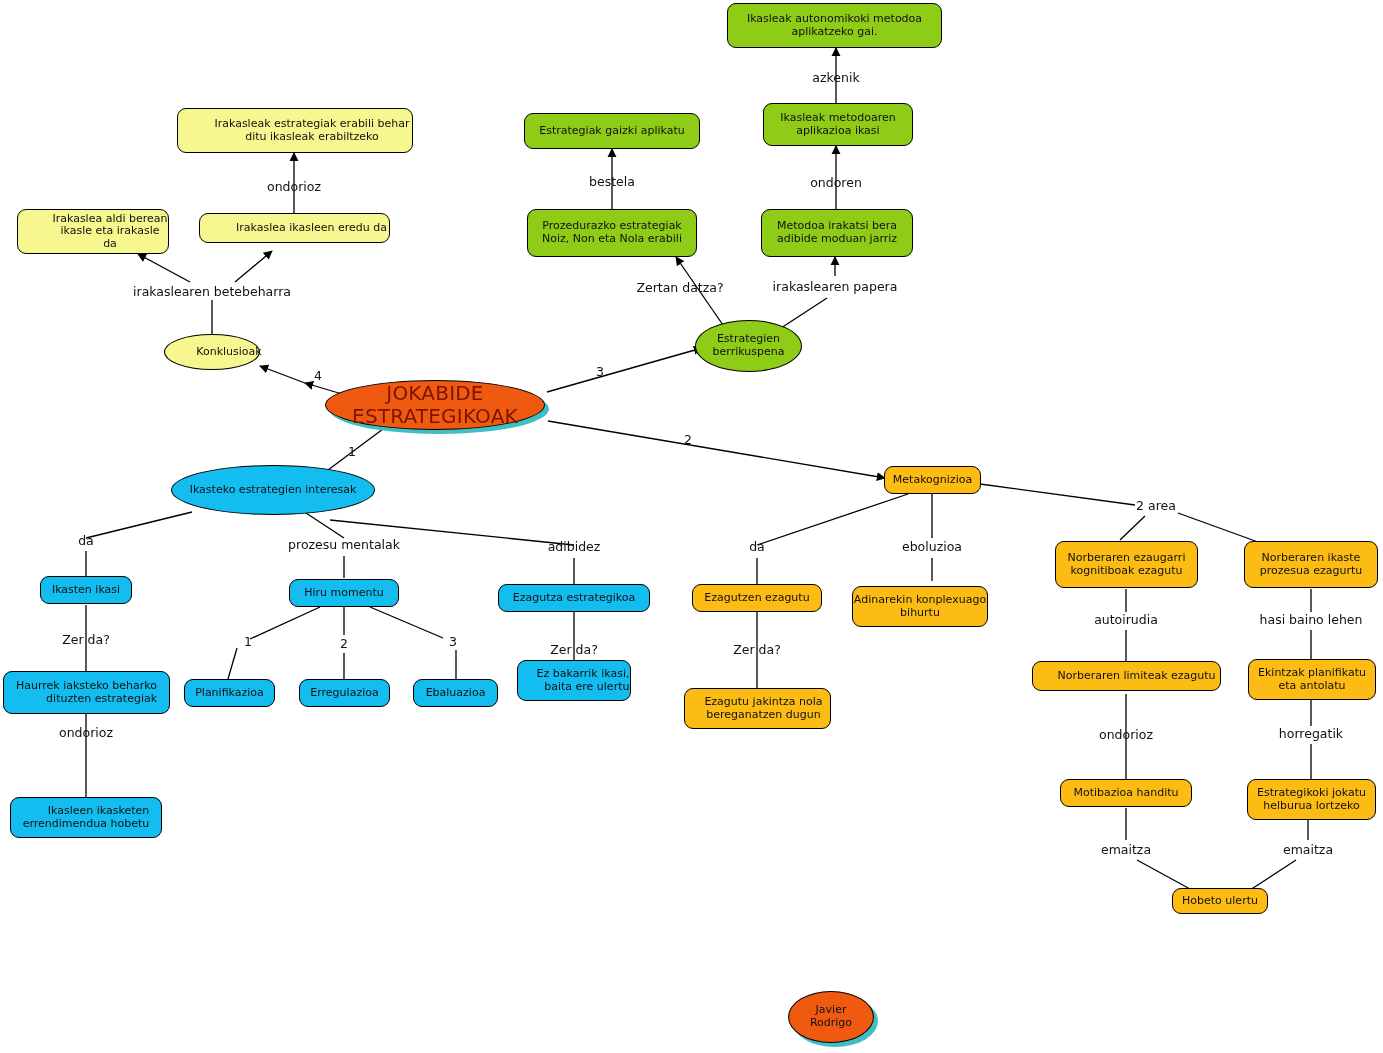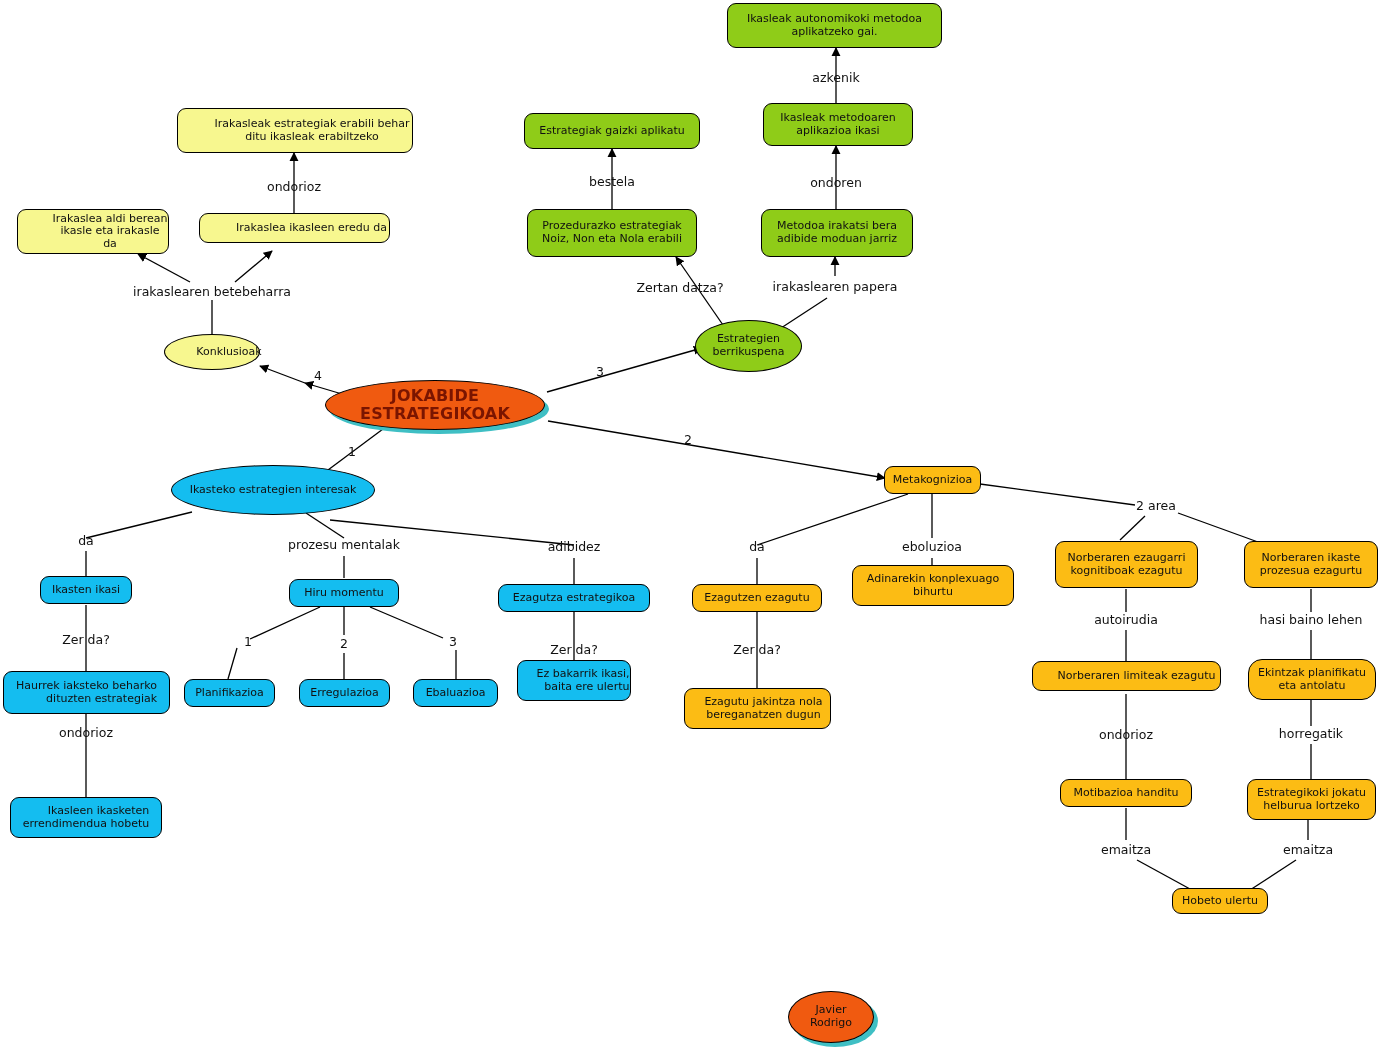--- a/index.html
+++ b/index.html
@@ -14,21 +14,21 @@
         color:#111;line-height:1.15;}
   .box{border-radius:9px;}
   .ell{border-radius:50%;}
   .shadow{box-shadow:4px 4px 0 0 #3fbfc4;}
   .n-yellow{background:#f7f78f;padding-left:34px;}
   .n-green{background:#8fcc18;}
   .n-blue{background:#14bdf0;text-align:right;}
   .n-orange{background:#fcbc14;}
   .n-red{background:#f05a10;}
   .t12{font-size:11px;}
-  .t14{font-size:16px;font-weight:bold;}
+  .t14{font-size:20px;}
   .maintxt{color:#7a1500;letter-spacing:.2px;}
 </style>
 </head>
 <body>
 
 <svg id="map" viewBox="0 0 1383 1053" xmlns="http://www.w3.org/2000/svg">
   <defs>
     <marker id="ah" viewBox="0 0 10 10" refX="9" refY="5" markerWidth="7" markerHeight="7" orient="auto-start-reverse">
       <path d="M 0 0 L 10 5 L 0 10 z" fill="#000"></path>
     </marker>
@@ -255,29 +255,29 @@
 </div>
 
 <div class="node box n-blue t12" style="left:498px;top:584px;width:152px;height:28px;">
   <span>Ezagutza estrategikoa</span>
 </div>
 
 <div class="node box n-orange t12" style="left:692px;top:584px;width:130px;height:28px;">
   <span>Ezagutzen ezagutu</span>
 </div>
 
-<div class="node box n-orange t12" style="left:852px;top:565px;width:162px;height:41px;">
+<div class="node box n-orange t12" style="left:852px;top:586px;width:136px;height:41px;">
   <span>Adinarekin konplexuago<br>bihurtu</span>
 </div>
 
 <div class="node box n-orange t12" style="left:1032px;top:661px;width:189px;height:30px;padding-left:20px;">
   <span>Norberaren limiteak ezagutu</span>
 </div>
 
-<div class="node box n-orange t12" style="left:1248px;top:659px;width:128px;height:41px;border-radius:14px;">
+<div class="node box n-orange t12" style="left:1248px;top:659px;width:128px;height:41px;">
   <span>Ekintzak planifikatu<br>eta antolatu</span>
 </div>
 
 <div class="node box n-blue t12" style="left:3px;top:671px;width:167px;height:43px;">
   <span>Haurrek iaksteko beharko<br>dituzten estrategiak</span>
 </div>
 
 <div class="node box n-blue t12" style="left:184px;top:679px;width:91px;height:28px;">
   <span>Planifikazioa</span>
 </div>

